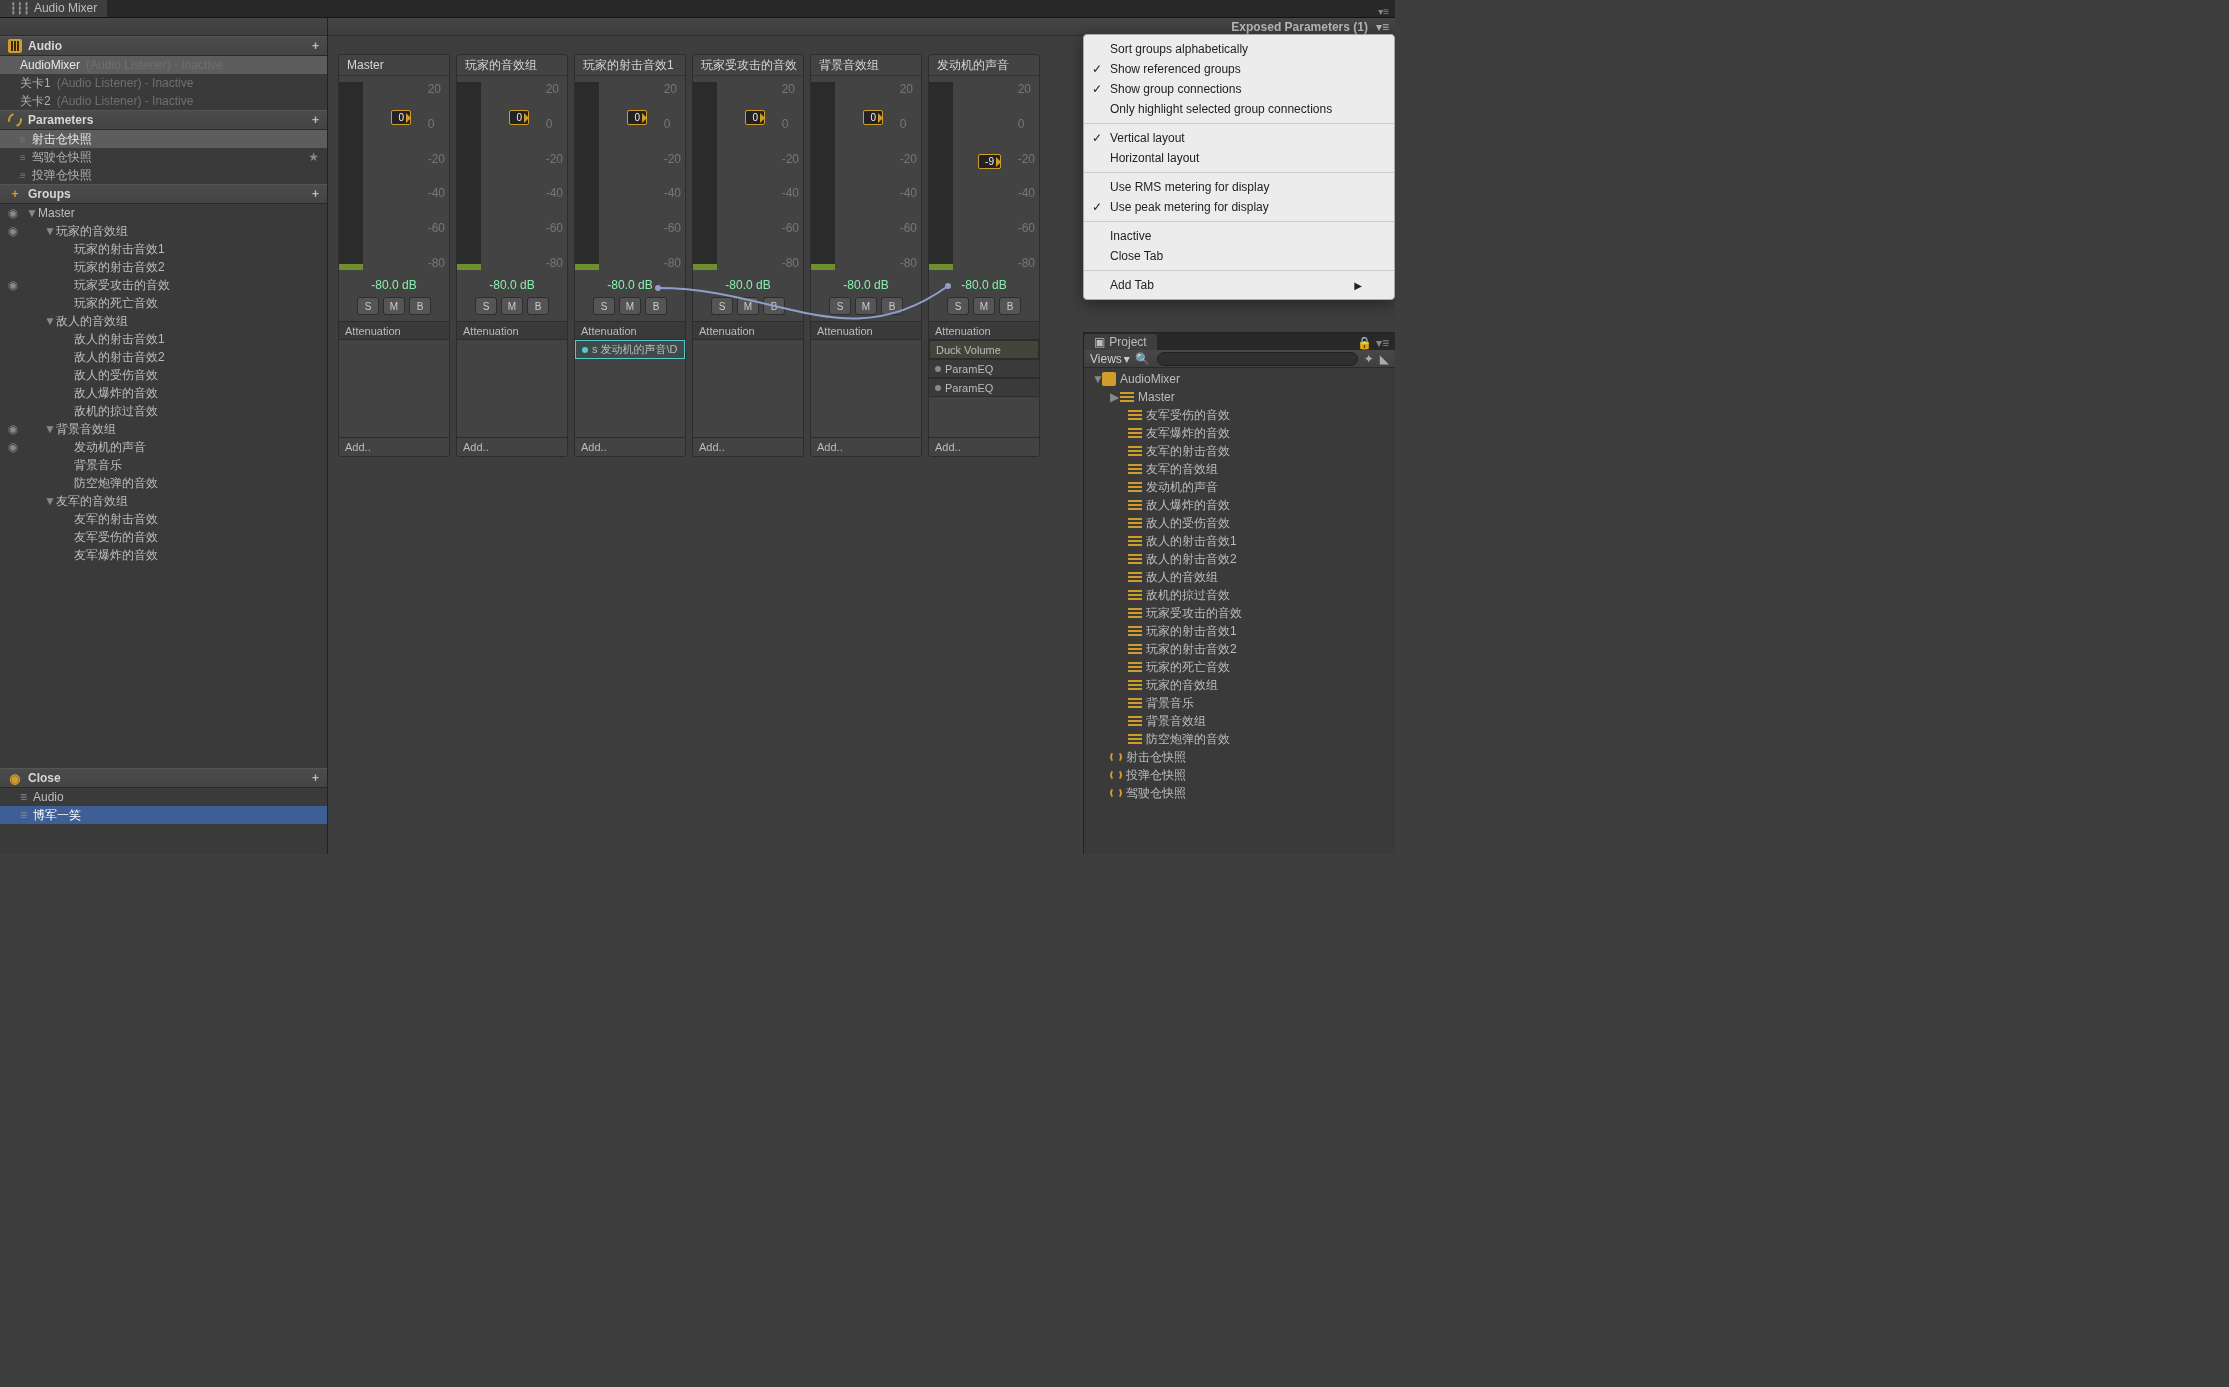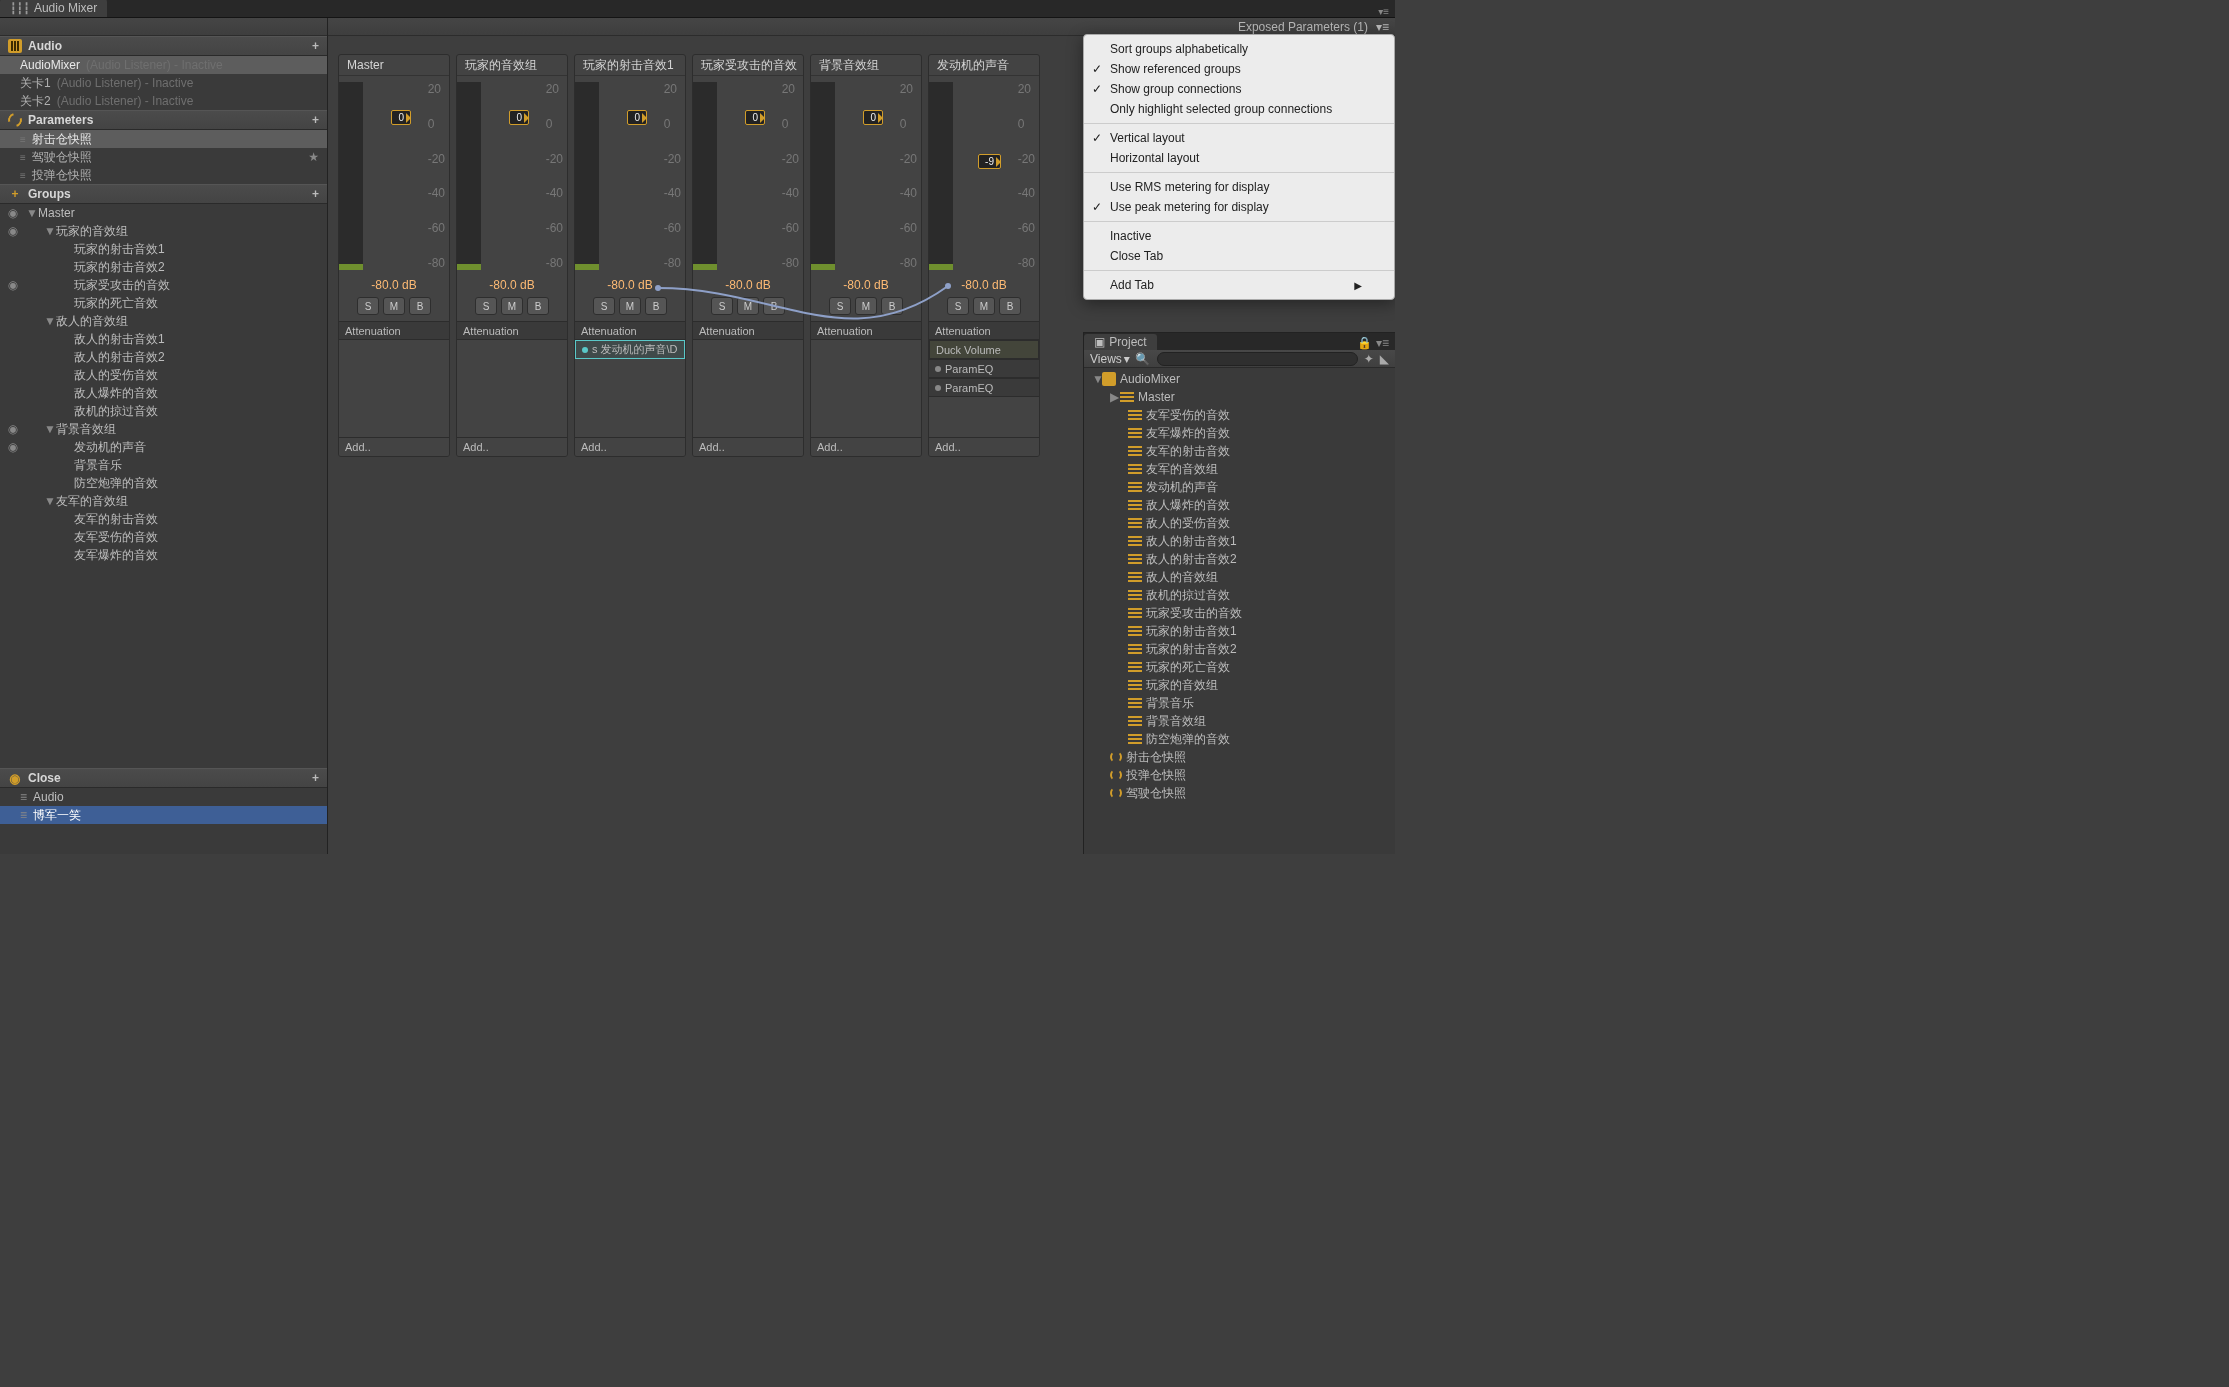--- a/index.html
+++ b/index.html
@@ -36,32 +36,32 @@
 .icon-mixers::before, .icon-mixers::after { content:""; position:absolute; background:#3a2a00; }
 .icon-mixers::before { left:3px; top:2px; width:2px; height:10px; box-shadow: 3px 0 0 #3a2a00, 6px 0 0 #3a2a00; }
 
 .icon-snap { width:14px; height:14px; border:2px solid #d19d2a; border-radius:50%; display:inline-block; border-top-color:transparent; border-bottom-color:transparent; transform:rotate(30deg);}
 .icon-views { color:#d19d2a; font-size:13px; }
 .icon-plus { color:#d19d2a; font-weight:bold; }
 
 
 .center-panel { flex: 1; background: #3e3e3e; display: flex; flex-direction: column; position: relative; }
 .exposed-bar { height: 18px; background: linear-gradient(#454545,#3e3e3e); border-bottom:1px solid #2c2c2c; display:flex; align-items:center; justify-content:flex-end; padding-right:6px; font-size:11px; color:#b8b8b8;}
-.exposed-bar .dropdown-btn { margin-left:auto; display:flex; align-items:center; gap:4px; }
+.exposed-bar .dropdown-btn { margin-left:auto; display:flex; align-items:center; gap:4px;font-weight:bold; }
 .strips { display:flex; gap:6px; padding: 18px 10px; align-items:flex-start; }
 .strip { width: 112px; background:#434343; border:1px solid #2d2d2d; border-radius:3px; display:flex; flex-direction:column; overflow:hidden;}
 .strip-title { height:21px; display:flex; align-items:center; padding-left:8px; font-size:12px; color:#d5d5d5; border-bottom:1px solid #333; white-space:nowrap; overflow:hidden;}
 .meter-area { height:200px; position:relative; background:#434343; display:flex; justify-content:flex-start; padding-top:6px;}
 .meter { width:24px; height:188px; background:#333; position:relative; border-radius:2px; display:flex;}
 .meter-bar { width:50%; background:linear-gradient(#2b2b2b,#2b2b2b); position:relative;}
 .meter-bar::after { content:""; position:absolute; bottom:0; left:0; right:0; height:6px; background:#6f8f2e;}
 .meter-ticks { position:absolute; right:4px; top:6px; bottom:6px; display:flex; flex-direction:column; justify-content:space-between; font-size:9px; color:#777;}
 .vol-tag { position:absolute; top:36px; right:38px; background:#222; color:#eee; font-size:10px; padding:1px 6px; border:1px solid #d19d2a; border-radius:2px;}
 .vol-tag::after{content:"";position:absolute;right:-6px;top:2px;border:5px solid transparent;border-left-color:#d19d2a;}
-.db-label { text-align:center; font-size:12px; padding:2px 0; color:#fdba74;}
+.db-label { text-align:center; font-size:12px; padding:2px 0; color:#86efac;}
 .smb-row { display:flex; gap:4px; justify-content:center; padding:3px 0 6px 0;}
 .smb-btn { width:22px; height:18px; background:#555; border:1px solid #2e2e2e; border-radius:3px; color:#ccc; font-size:10px; display:flex; align-items:center; justify-content:center; cursor:pointer;}
 .effect-slot { height:19px; background:#3a3a3a; border-top:1px solid #2c2c2c; border-bottom:1px solid #2c2c2c; display:flex; align-items:center; padding-left:6px; font-size:11px; color:#bbb; position:relative;}
 .effect-slot .dot{width:6px;height:6px;border-radius:50%;background:#888;margin-right:4px;}
 .effect-slot .dot.cyan{background:#5ac8c8;}
 .effect-slot.highlight{border:1px solid #5ac8c8; background:#3f4a4a;}
 .effect-slot.duck{background:#43453a; border:1px solid #2c2c2c;}
 .add-row { height:19px; background:#434343; border-top:1px solid #2c2c2c; color:#bbb; font-size:11px; padding-left:6px; display:flex; align-items:center; cursor:pointer;}
 
 

